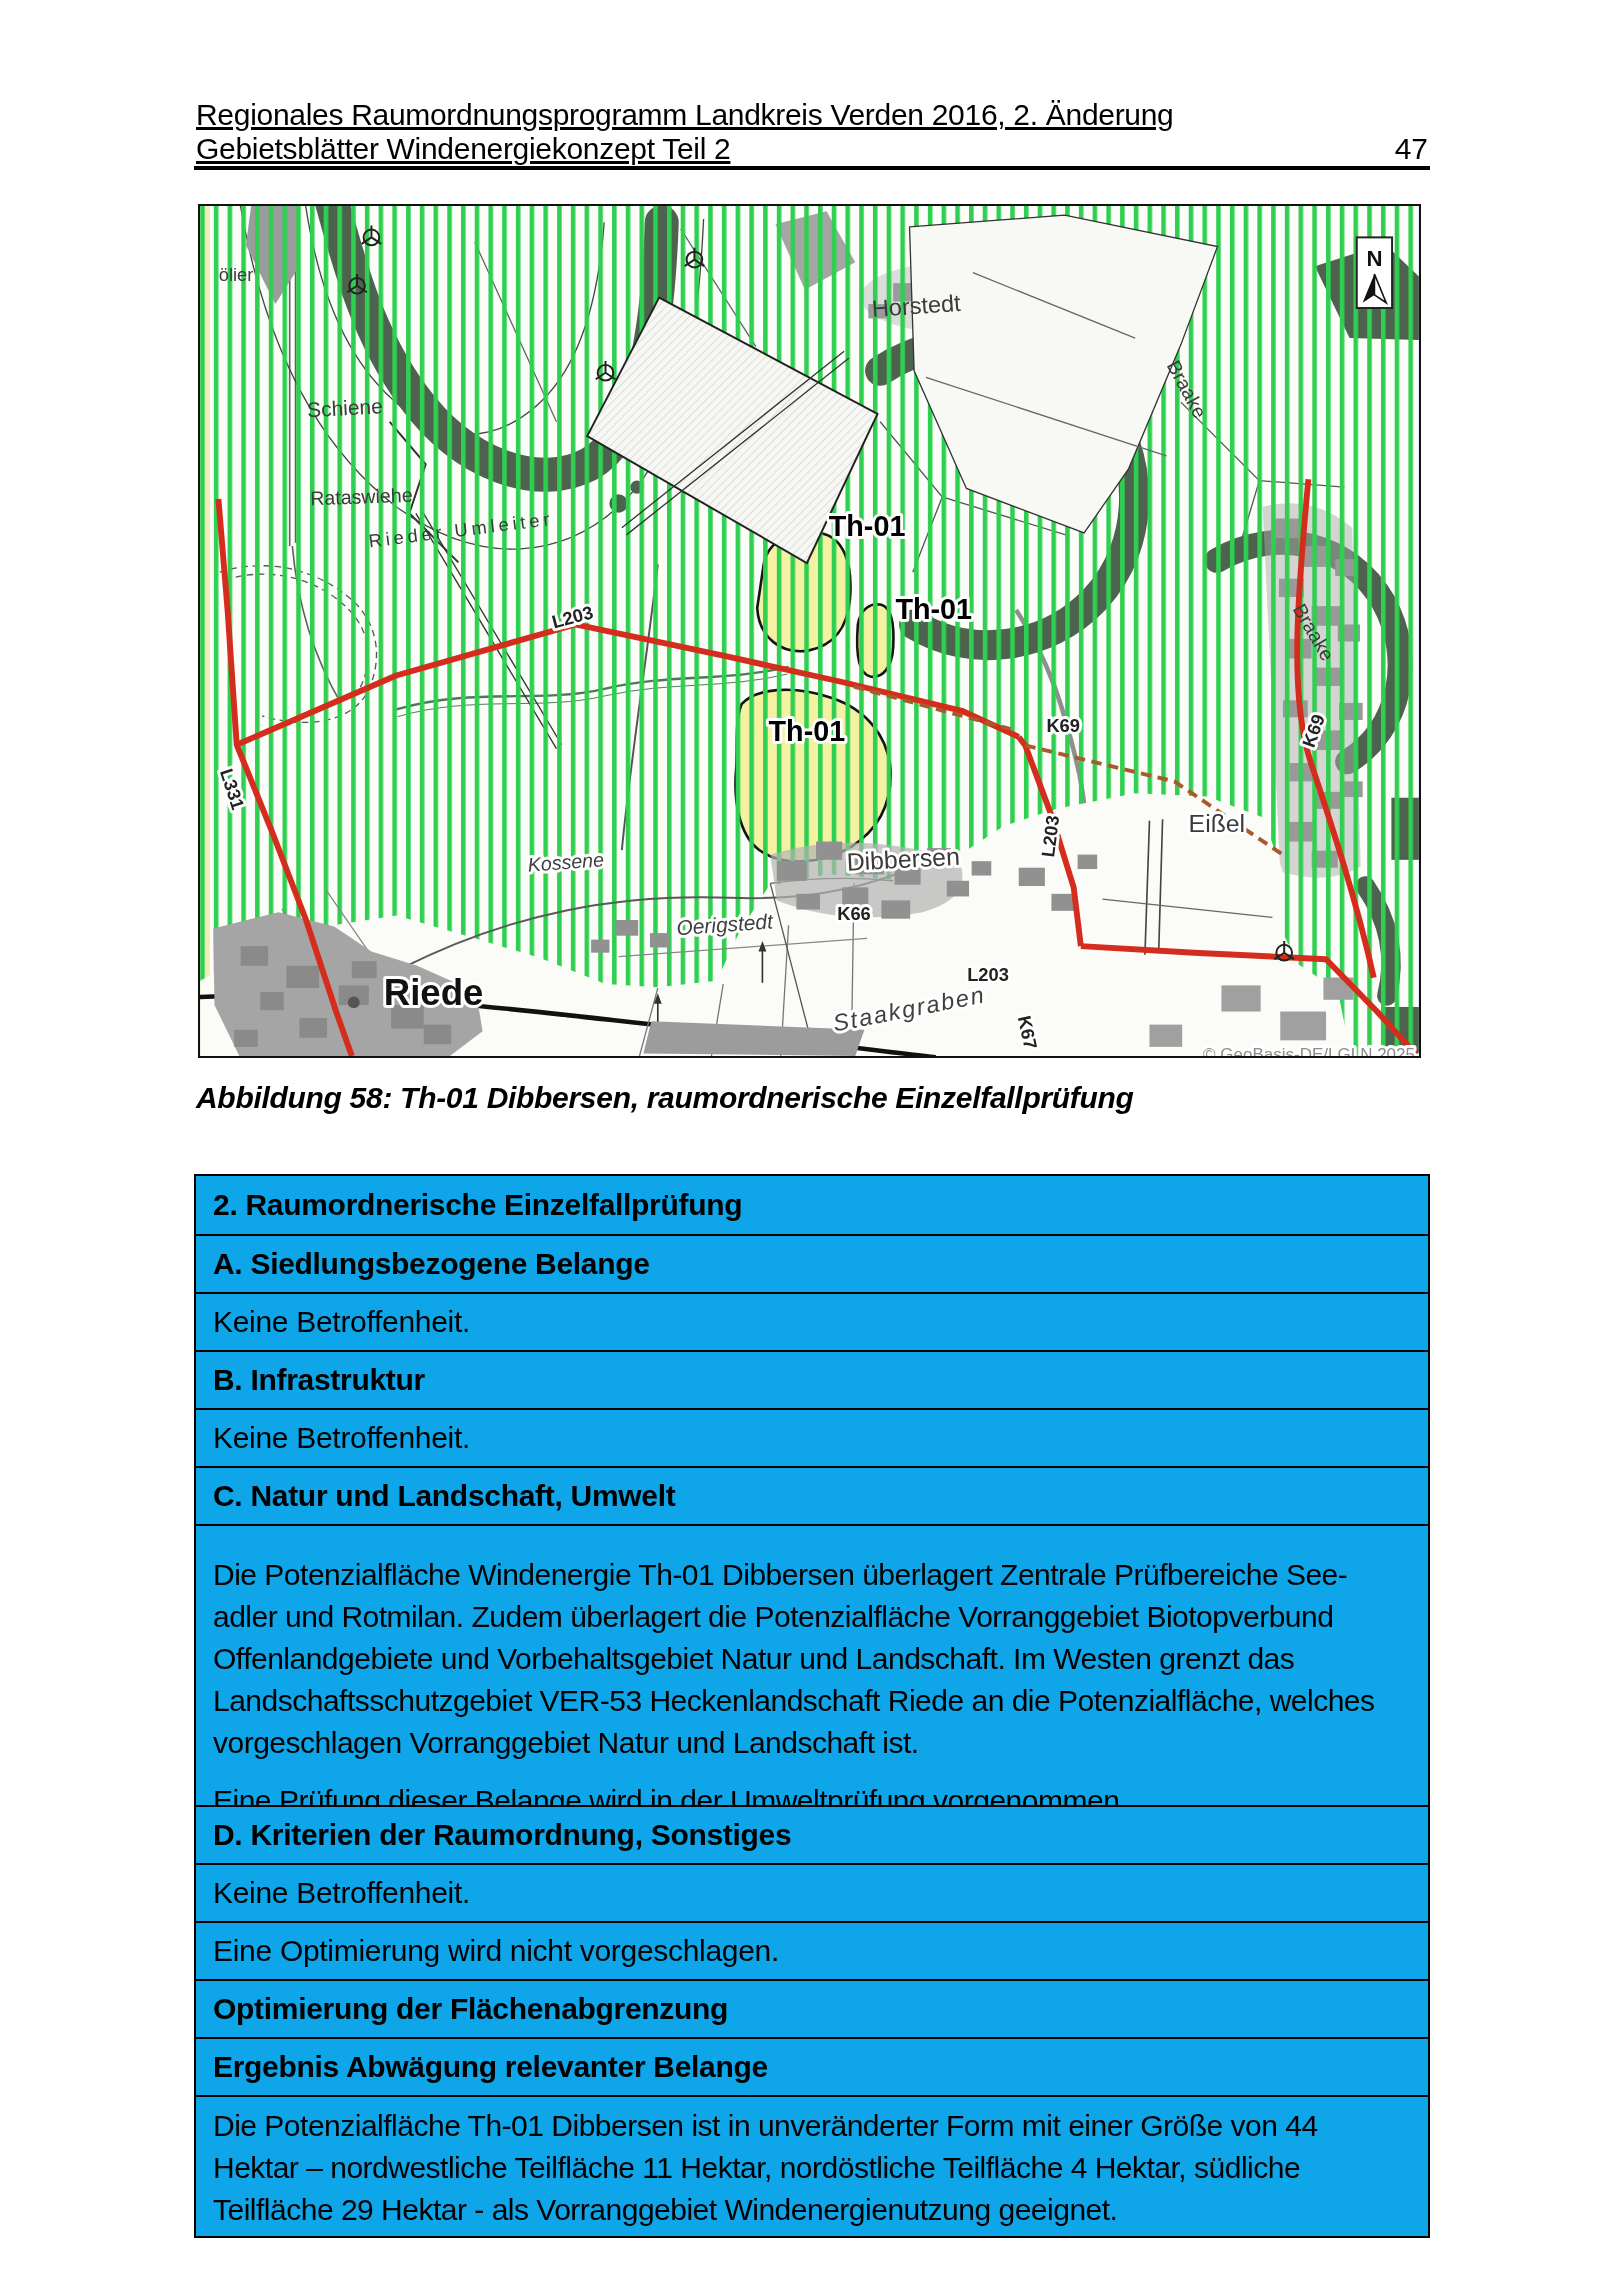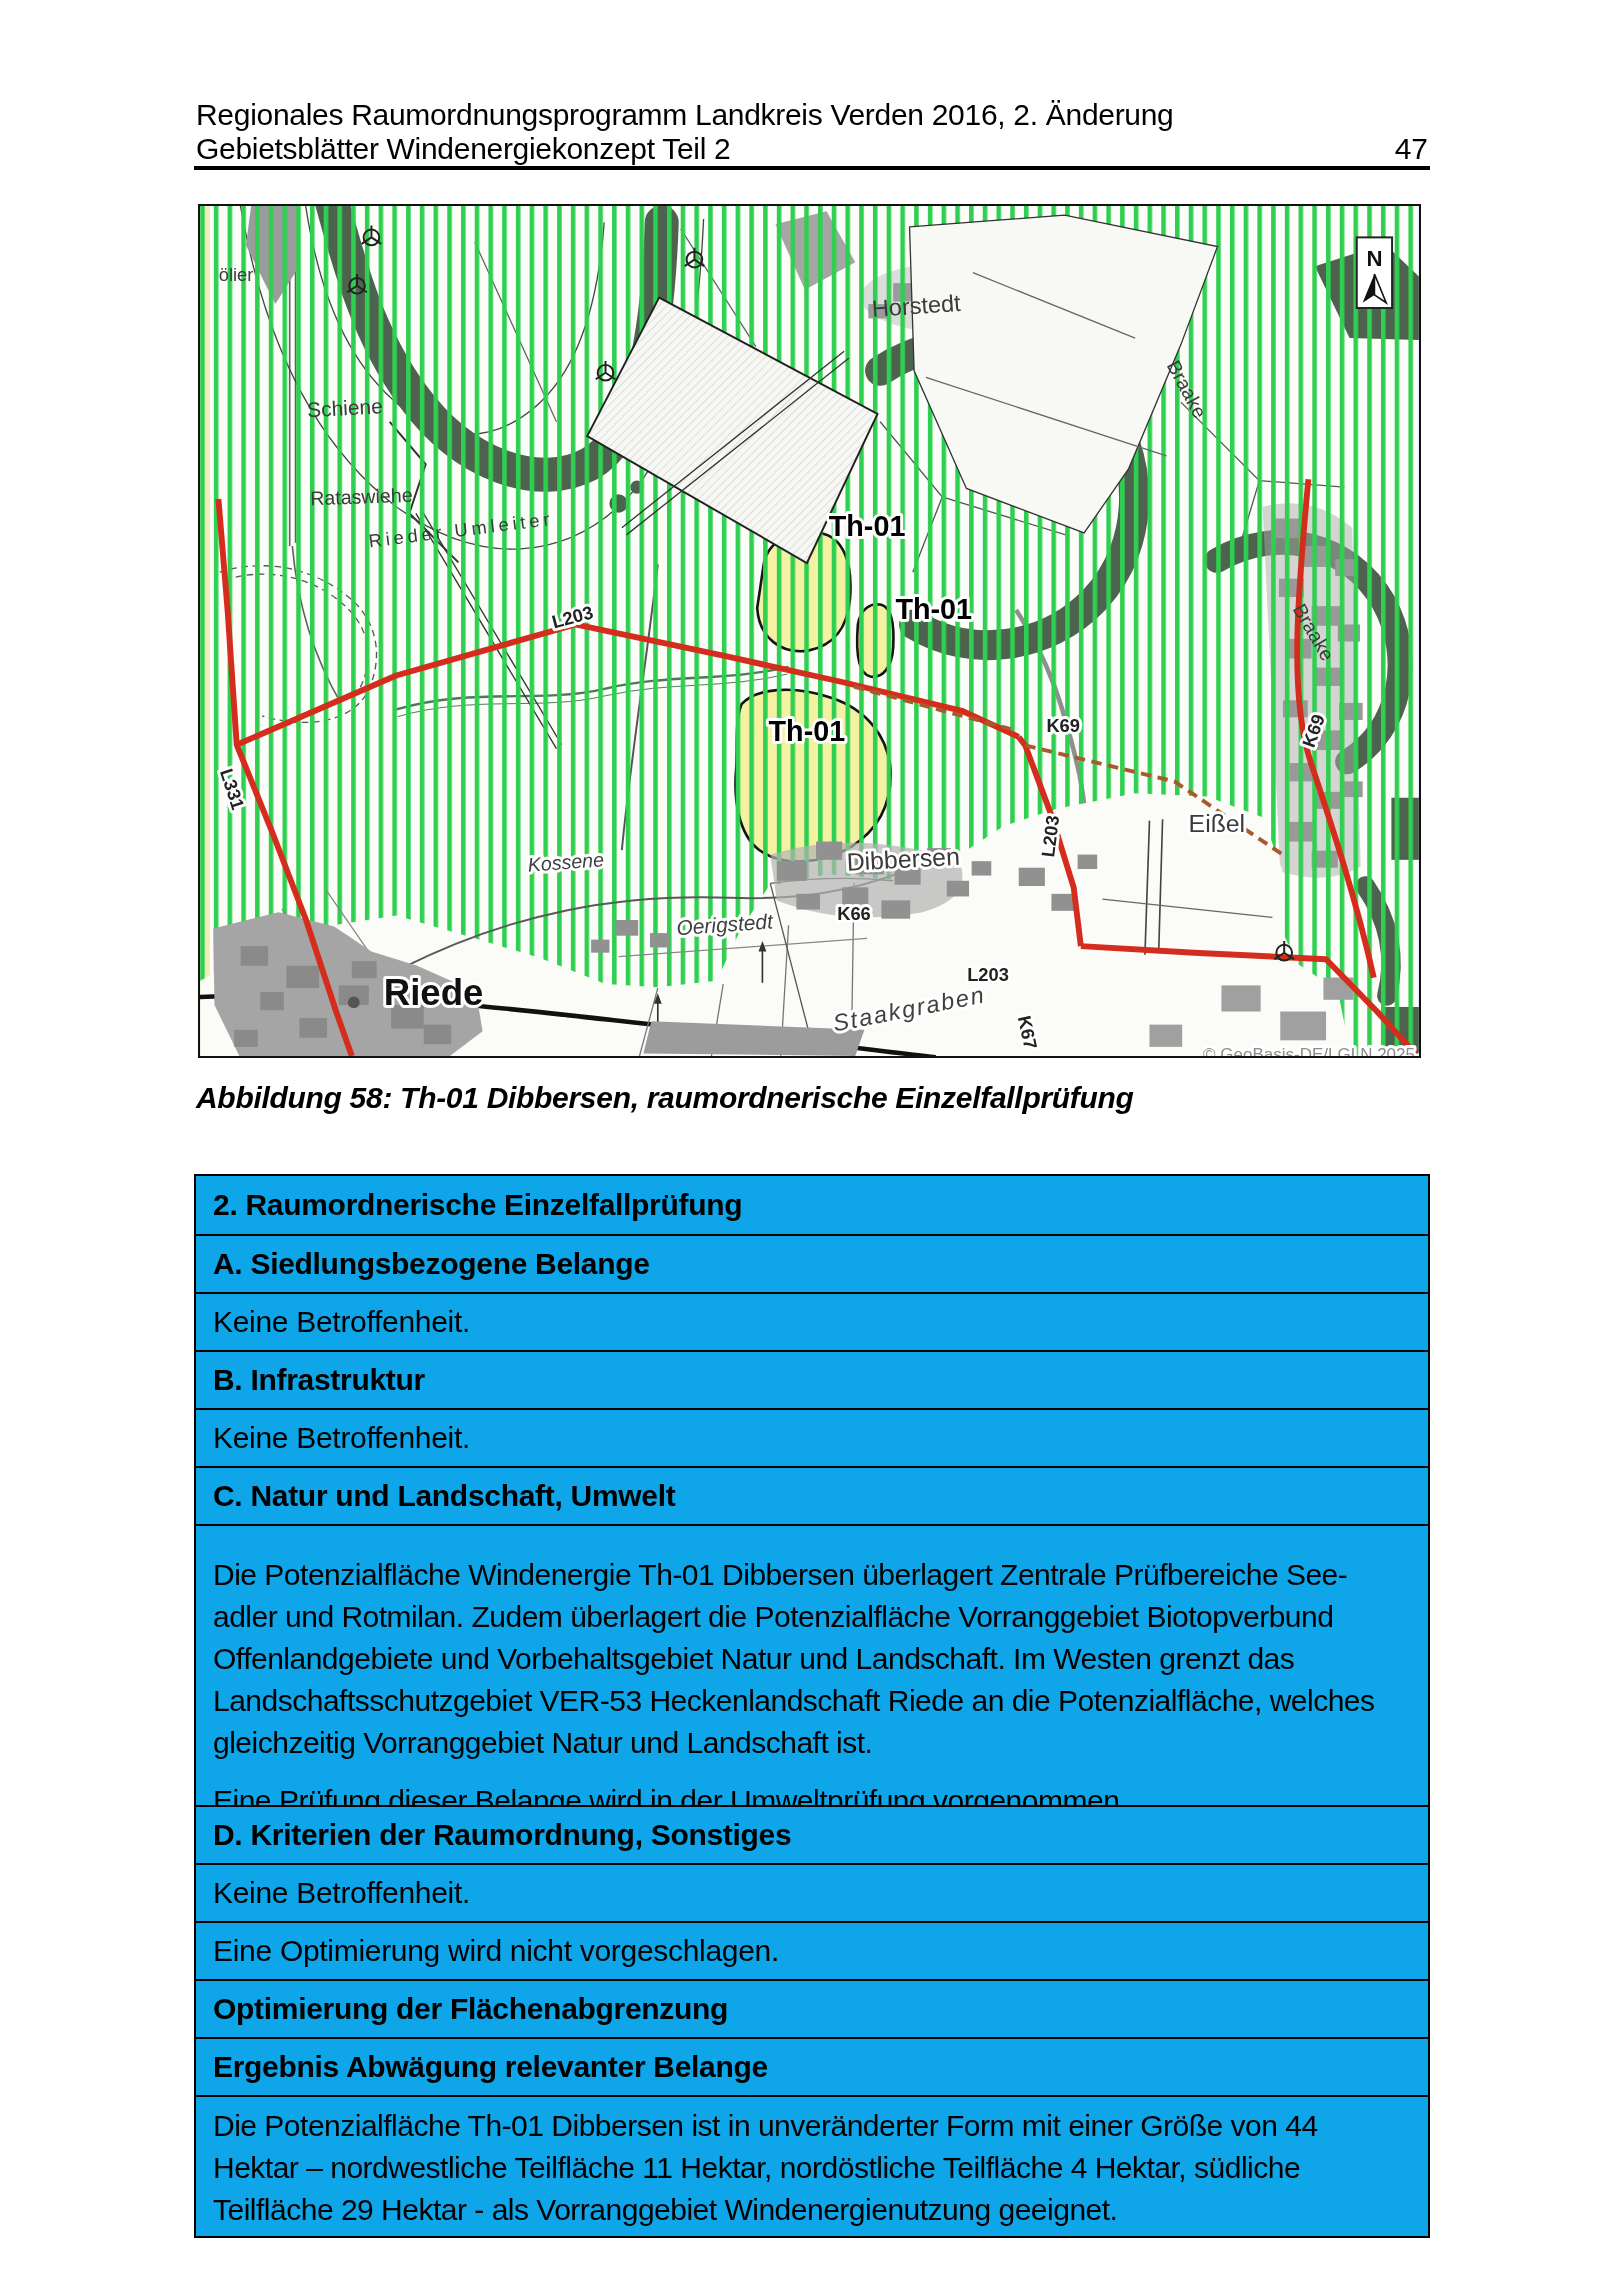--- a/index.html
+++ b/index.html
@@ -1,18 +1,18 @@
 <!DOCTYPE html>
 <html style="font-size:10.5px"><head>
 <meta charset="utf-8">
 <style>
   html,body{margin:0;padding:0;background:#e8e8e8;}
   .page{position:relative;width:1623px;height:2295px;background:#ffffff;
         font-family:"Liberation Sans",sans-serif;color:#000;overflow:hidden;}
-  .hdr{position:absolute;left:196px;font-size:30px;letter-spacing:-0.3px;white-space:nowrap;}
+  .hdr{position:absolute;left:196px;font-size:30px;letter-spacing:-0.3px;white-space:nowrap;text-decoration:underline;}
   .hdr1{top:98px;}
   .hdr2{top:132px;}
   .pgnum{position:absolute;right:195px;top:132px;font-size:30px;}
   .hline{position:absolute;left:194px;top:166px;width:1236px;height:3.9px;background:#000;}
   .mapframe{position:absolute;left:198px;top:204px;width:1219px;height:850px;border:2px solid #111;background:#8b5cf6;}
   .mapframe svg{display:block;}
   .caption{position:absolute;left:196px;top:1081px;font-size:30px;font-weight:bold;font-style:italic;white-space:nowrap;letter-spacing:-0.3px;}
   .tbl{position:absolute;left:194px;top:1174px;width:1236px;border:2.6px solid #000;box-sizing:border-box;background:#0ea5e9;}
   .tr{box-sizing:border-box;padding-left:17px;padding-right:13px;display:flex;align-items:center;
       font-size:30px;letter-spacing:-0.3px;overflow:hidden;}
@@ -281,21 +281,21 @@
     <div class="tr h">A. Siedlungsbezogene Belange</div>
     <div class="tr n">Keine Betroffenheit.</div>
     <div class="tr h">B. Infrastruktur</div>
     <div class="tr n">Keine Betroffenheit.</div>
     <div class="tr h">C. Natur und Landschaft, Umwelt</div>
     <div class="tr para">
       <div class="pline">Die Potenzialfläche Windenergie Th-01 Dibbersen überlagert Zentrale Prüfbereiche See-</div>
       <div class="pline">adler und Rotmilan. Zudem überlagert die Potenzialfläche Vorranggebiet Biotopverbund</div>
       <div class="pline">Offenlandgebiete und Vorbehaltsgebiet Natur und Landschaft. Im Westen grenzt das</div>
       <div class="pline">Landschaftsschutzgebiet VER-53 Heckenlandschaft Riede an die Potenzialfläche, welches</div>
-      <div class="pline">gleichzeitig Vorranggebiet Natur und Landschaft ist.</div>
+      <div class="pline">vorgeschlagen Vorranggebiet Natur und Landschaft ist.</div>
       <div class="pgap"></div>
       <div class="pline">Eine Prüfung dieser Belange wird in der Umweltprüfung vorgenommen.</div>
     </div>
     <div class="tr h">D. Kriterien der Raumordnung, Sonstiges</div>
     <div class="tr n">Keine Betroffenheit.</div>
     <div class="tr n">Eine Optimierung wird nicht vorgeschlagen.</div>
     <div class="tr h">Optimierung der Flächenabgrenzung</div>
     <div class="tr h">Ergebnis Abwägung relevanter Belange</div>
     <div class="tr result">
       <div class="pline">Die Potenzialfläche Th-01 Dibbersen ist in unveränderter Form mit einer Größe von 44</div>

